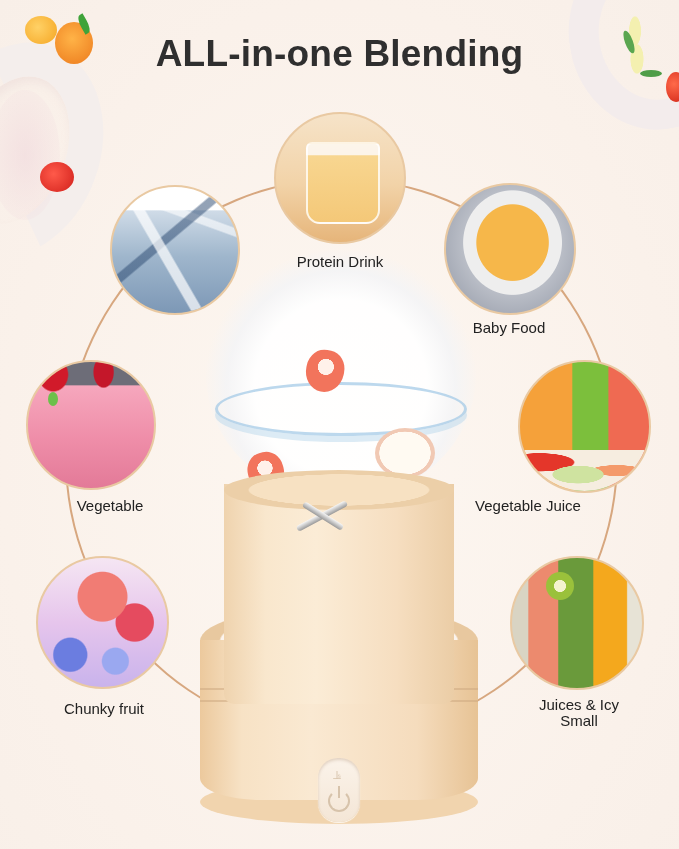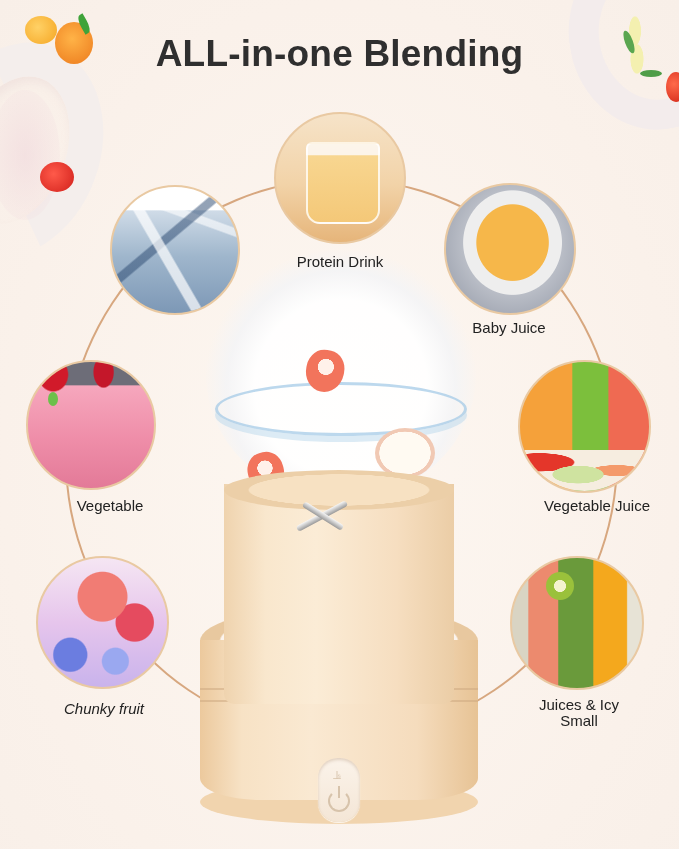--- a/index.html
+++ b/index.html
@@ -202,29 +202,29 @@
     <span class="mode-icon">⫡</span>
     <span class="power-icon"></span>
   </div>
 
   <div class="thumb t-protein" style="left:274px; top:112px; width:132px; height:132px;"></div>
   <div class="label" style="left:240px; top:254px;">Protein Drink</div>
 
   <div class="thumb t-ice" style="left:110px; top:185px; width:130px; height:130px;"></div>
 
   <div class="thumb t-baby" style="left:444px; top:183px; width:132px; height:132px;"></div>
-  <div class="label" style="left:409px; top:320px;">Baby Juice</div>
+  <div class="label" style="left:409px; top:320px;">Baby Food</div>
 
   <div class="thumb t-smoothie" style="left:26px; top:360px; width:130px; height:130px;"></div>
   <div class="label" style="left:10px; top:498px;">Vegetable</div>
 
   <div class="thumb t-veg" style="left:518px; top:360px; width:133px; height:133px;"></div>
-  <div class="label" style="left:450px; top:498px;text-align:right;">Vegetable Juice</div>
+  <div class="label" style="left:428px; top:498px;">Vegetable Juice</div>
 
   <div class="thumb t-chunky" style="left:36px; top:556px; width:133px; height:133px;"></div>
-  <div class="label" style="left:4px; top:701px;font-style:italic;">Chunky fruit</div>
+  <div class="label" style="left:4px; top:701px;">Chunky fruit</div>
 
   <div class="thumb t-juice" style="left:510px; top:556px; width:134px; height:134px;"></div>
   <div class="label" style="left:479px; top:697px;">
     <span>Juices &amp; Icy</span><br>
     <span>Small</span>
   </div>
 </div>
 
 </body></html>

